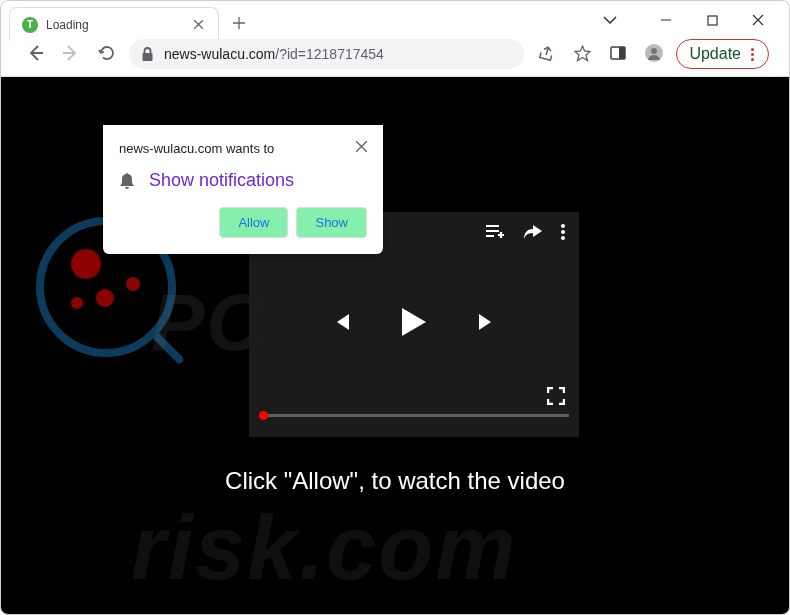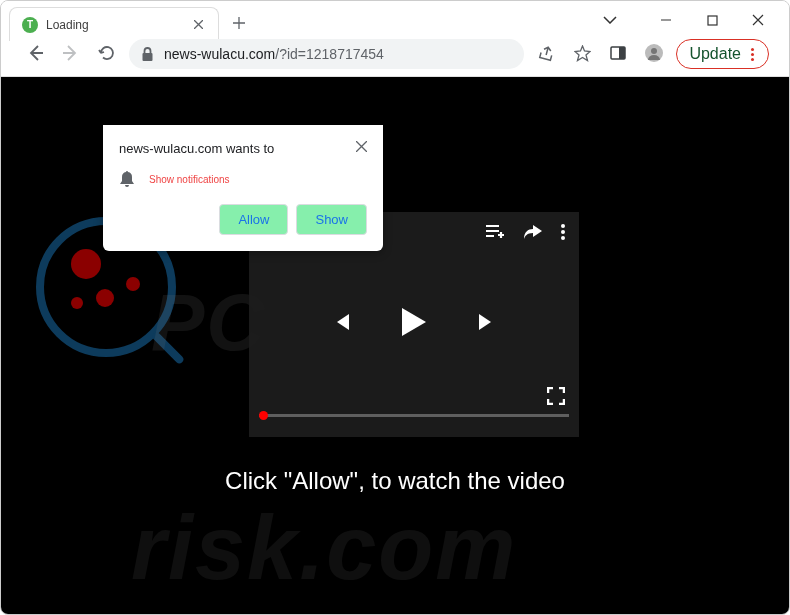--- a/index.html
+++ b/index.html
@@ -28,21 +28,21 @@
     .menu-dots span { width: 3px; height: 3px; background: #d93025; border-radius: 50%; }
     
     .content { position: relative; height: 539px; background: #000; }
     
     .perm-dialog { position: absolute; top: 0; left: 102px; width: 280px; background: #fff; border-radius: 0 0 6px 6px; box-shadow: 0 2px 10px rgba(0,0,0,0.3); padding: 16px; z-index: 100; margin-top: 48px; }
     .perm-header { display: flex; justify-content: space-between; align-items: flex-start; }
     .perm-title { font-size: 13px; color: #202124; }
     .perm-close { cursor: pointer; }
     .perm-body { display: flex; align-items: center; gap: 14px; margin-top: 14px; }
     .bell { color: #5f6368; }
-    .perm-text { font-size: 10px; color: #ef4444; }
+    .perm-text { font-size: 18px; color: #6d28d9; }
     .perm-actions { display: flex; justify-content: flex-end; gap: 8px; margin-top: 16px; }
     .perm-btn { padding: 7px 18px; border: 1px solid #dadce0; border-radius: 4px; background: #86efac; color: #1a73e8; font-size: 13px; cursor: pointer; }
     
     .bg-icon { position: absolute; left: 35px; top: 140px; width: 140px; height: 140px; }
     .bg-circle { position: absolute; width: 140px; height: 140px; border: 8px solid #0d3b5c; border-radius: 50%; }
     .bg-handle { position: absolute; width: 40px; height: 8px; background: #0d3b5c; bottom: 5px; right: -12px; transform: rotate(45deg); border-radius: 4px; }
     .bg-dot { position: absolute; background: #8b0000; border-radius: 50%; }
     
     .watermark { position: absolute; top: 200px; left: 150px; font-size: 80px; font-weight: bold; color: rgba(120,120,120,0.15); font-style: italic; letter-spacing: 2px; pointer-events: none; }
     .watermark2 { position: absolute; top: 420px; left: 130px; font-size: 90px; font-weight: bold; color: rgba(120,120,120,0.12); font-style: italic; letter-spacing: 2px; pointer-events: none; }

